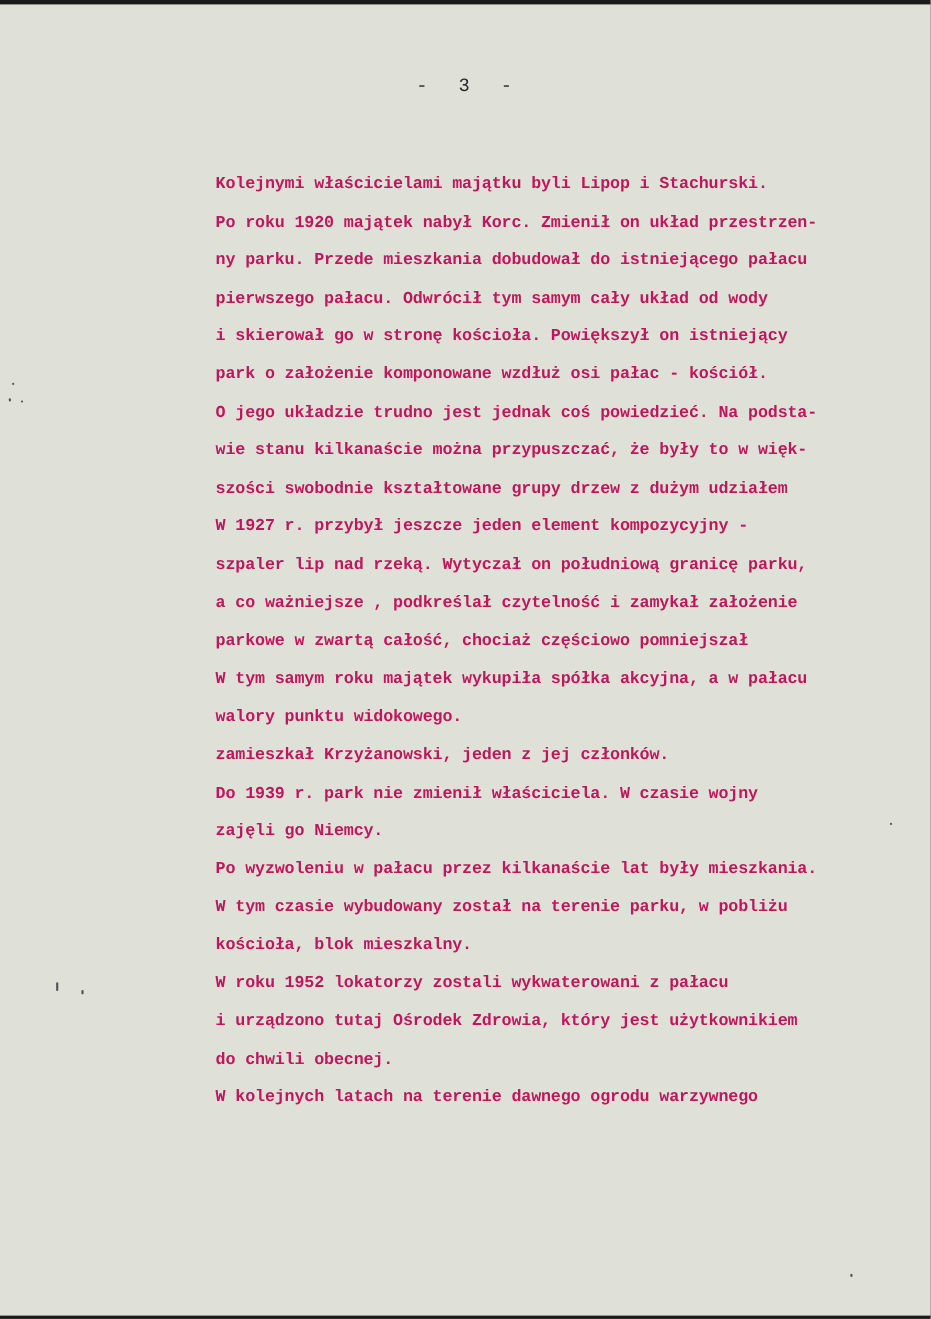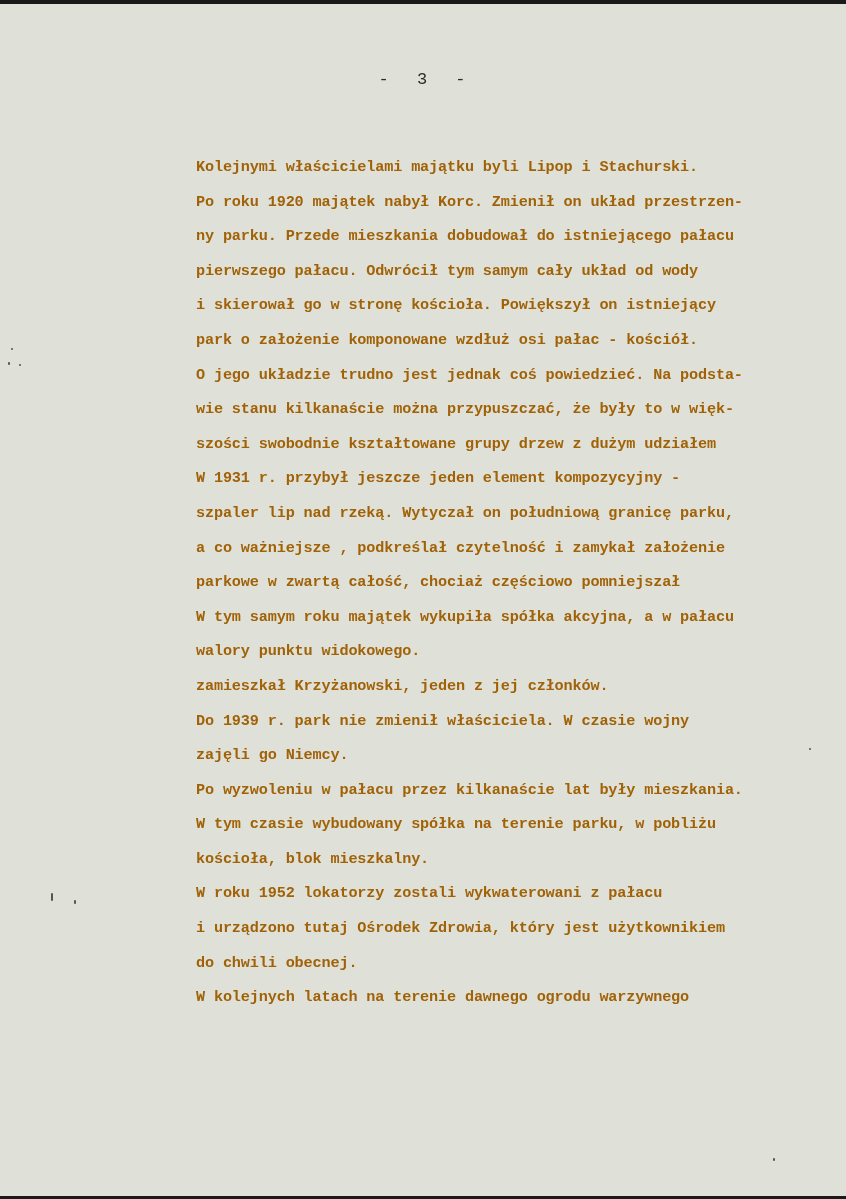--- a/index.html
+++ b/index.html
@@ -15,21 +15,21 @@
     position: absolute; left: 0; width: 846px; top: 66px;
     text-align: center;
     font-family: "Liberation Mono", "DejaVu Sans Mono", monospace;
     font-size: 17px; color: #2a2a2a; letter-spacing: 2px; word-spacing: 14px;
   }
   .body-text {
     position: absolute; left: 196px; top: 146px; width: 650px;
   }
   .line {
     font-family: "Liberation Mono", "DejaVu Sans Mono", monospace;
-    font-size: 15.2px; font-weight: bold; color: #a16207;
+    font-size: 15.2px; font-weight: bold; color: #be185d;
     height: 34.6px; line-height: 34.6px; white-space: pre;
     letter-spacing: -0.15px;
   }
   .speck { position: absolute; background: #555; border-radius: 1px; }
 </style>
 </head>
 <body>
 
 <div class="page">
   <div class="page-number">- 3 -</div>
@@ -37,31 +37,31 @@
   <div class="body-text">
     <div class="line">Kolejnymi właścicielami majątku byli Lipop i Stachurski.</div>
     <div class="line">Po roku 1920 majątek nabył Korc. Zmienił on układ przestrzen-</div>
     <div class="line">ny parku. Przede mieszkania dobudował do istniejącego pałacu</div>
     <div class="line">pierwszego pałacu. Odwrócił tym samym cały układ od wody</div>
     <div class="line">i skierował go w stronę kościoła. Powiększył on istniejący</div>
     <div class="line">park o założenie komponowane wzdłuż osi pałac - kościół.</div>
     <div class="line">O jego układzie trudno jest jednak coś powiedzieć. Na podsta-</div>
     <div class="line">wie stanu kilkanaście można przypuszczać, że były to w więk-</div>
     <div class="line">szości swobodnie kształtowane grupy drzew z dużym udziałem</div>
-    <div class="line">W 1931 r. przybył jeszcze jeden element kompozycyjny -</div>
+    <div class="line">W 1927 r. przybył jeszcze jeden element kompozycyjny -</div>
     <div class="line">szpaler lip nad rzeką. Wytyczał on południową granicę parku,</div>
     <div class="line">a co ważniejsze , podkreślał czytelność i zamykał założenie</div>
     <div class="line">parkowe w zwartą całość, chociaż częściowo pomniejszał</div>
     <div class="line">W tym samym roku majątek wykupiła spółka akcyjna, a w pałacu</div>
     <div class="line">walory punktu widokowego.</div>
     <div class="line">zamieszkał Krzyżanowski, jeden z jej członków.</div>
     <div class="line">Do 1939 r. park nie zmienił właściciela. W czasie wojny</div>
     <div class="line">zajęli go Niemcy.</div>
     <div class="line">Po wyzwoleniu w pałacu przez kilkanaście lat były mieszkania.</div>
-    <div class="line">W tym czasie wybudowany spółka na terenie parku, w pobliżu</div>
+    <div class="line">W tym czasie wybudowany został na terenie parku, w pobliżu</div>
     <div class="line">kościoła, blok mieszkalny.</div>
     <div class="line">W roku 1952 lokatorzy zostali wykwaterowani z pałacu</div>
     <div class="line">i urządzono tutaj Ośrodek Zdrowia, który jest użytkownikiem</div>
     <div class="line">do chwili obecnej.</div>
     <div class="line">W kolejnych latach na terenie dawnego ogrodu warzywnego</div>
   </div>
 
   <div class="speck" style="left:11px;top:344px;width:2px;height:2px;"></div>
   <div class="speck" style="left:8px;top:358px;width:2px;height:3px;"></div>
   <div class="speck" style="left:19px;top:360px;width:2px;height:2px;"></div>

